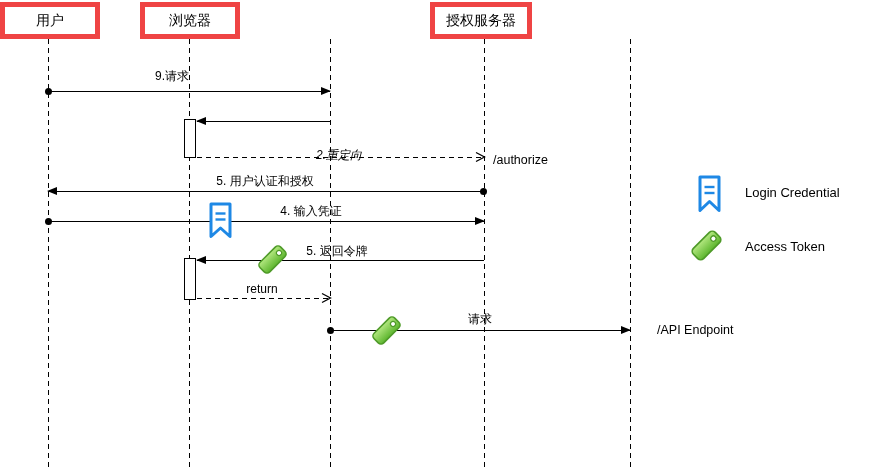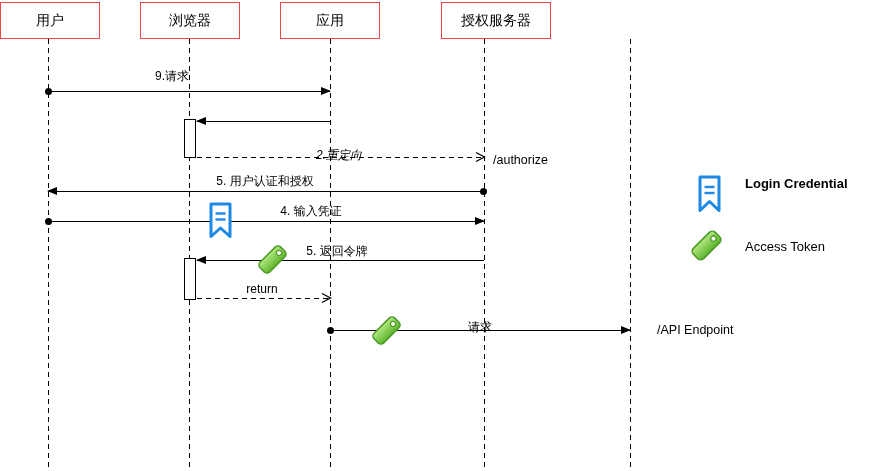--- a/index.html
+++ b/index.html
@@ -2,21 +2,21 @@
 <html><head>
 <meta charset="utf-8">
 <style>
   html,body{margin:0;padding:0;background:#fff;}
   .canvas{
     position:relative;width:873px;height:471px;background:#ffffff;overflow:hidden;
     font-family:"Liberation Sans","DejaVu Sans",sans-serif;color:#000;
   }
   .actor{
     position:absolute;top:2px;height:37px;box-sizing:border-box;
-    background:#fff;border:1px solid #ef4444;
+    background:#fff;border:5px solid #ef4444;
     display:flex;align-items:center;justify-content:center;
     font-size:14px;white-space:nowrap;z-index:3;font-family:Liberation Mono, monospace;
   }
   .lifeline{
     position:absolute;top:39px;bottom:0;width:1px;
     background:repeating-linear-gradient(180deg,#000 0 5px,transparent 5px 9px);
     z-index:0;
   }
   .activation{
     position:absolute;width:12px;box-sizing:border-box;
@@ -45,24 +45,21 @@
 <body>
 
 <div class="canvas">
 
   <div class="actor" style="left:0px;width:100px;">
       <span>用户</span>
     </div>
   <div class="actor" style="left:140px;width:100px;align-items:center;">
       <span>浏览器</span>
     </div>
-  <div class="actor" style="left:280px;width:100px;">
-      <span>应用</span>
-    </div>
-  <div class="actor" style="left:441px;width:110px;">
+  <div class="actor" style="left:430px;width:102px;">
       <span>授权服务器</span>
     </div>
 
   <div class="lifeline" style="left:48px;"></div>
   <div class="lifeline" style="left:189px;"></div>
   <div class="lifeline" style="left:330px;"></div>
   <div class="lifeline" style="left:484px;"></div>
   <div class="lifeline" style="left:630px;"></div>
 
   <div class="activation" style="left:184px;top:119px;height:39px;"></div>
@@ -115,21 +112,21 @@
         <polyline points="2,1.5 10.5,6 2,10.5" fill="none" stroke="#000" stroke-width="1.3"></polyline>
       </svg>
   </div>
   <span class="msg-label" style="left:262px;top:282px;">return</span>
 
   <div class="msg" style="left:330px;top:330px;width:300px;">
     <i class="line"></i>
     <i class="dot start"></i>
     <i class="head-solid right"></i>
   </div>
-  <span class="msg-label" style="left:480px;top:312px;margin-top:8px;">请求</span>
+  <span class="msg-label" style="left:480px;top:312px;">请求</span>
   <span class="endpoint-label" style="left:640px;top:323px;margin-left:17px;">/API Endpoint</span>
 
   <svg class="icon" style="left:208px;top:202px;" width="25" height="37" viewBox="0 0 25 37">
     <path d="M3 2 H22 V34.5 L12.5 26 L3 34.5 Z" fill="#ffffff" stroke="#1E88E5" stroke-width="3" stroke-linejoin="round"></path>
     <line x1="7.5" y1="11.5" x2="17.5" y2="11.5" stroke="#1E88E5" stroke-width="2.4"></line>
     <line x1="7.5" y1="17.5" x2="17.5" y2="17.5" stroke="#1E88E5" stroke-width="2.4"></line>
   </svg>
 
   <svg class="icon" style="left:255px;top:242px;" width="35" height="35" viewBox="0 0 36 36">
     <defs>
@@ -155,21 +152,21 @@
       <rect x="3" y="11" width="30" height="14" rx="4" fill="url(#tg2)" stroke="#4E9A28" stroke-width="1.6"></rect>
       <circle cx="27.5" cy="18" r="2.6" fill="#ffffff" stroke="#4E9A28" stroke-width="1.2"></circle>
     </g>
   </svg>
 
   <svg class="icon" style="left:697px;top:175px;" width="25" height="38" viewBox="0 0 25 38">
     <path d="M3 2 H22 V35.5 L12.5 26.5 L3 35.5 Z" fill="#ffffff" stroke="#1E88E5" stroke-width="3" stroke-linejoin="round"></path>
     <line x1="7.5" y1="12" x2="17.5" y2="12" stroke="#1E88E5" stroke-width="2.4"></line>
     <line x1="7.5" y1="18" x2="17.5" y2="18" stroke="#1E88E5" stroke-width="2.4"></line>
   </svg>
-  <span class="legend-label" style="left:745px;top:176px;font-weight:bold;">Login Credential</span>
+  <span class="legend-label" style="left:745px;top:185px;">Login Credential</span>
 
   <svg class="icon" style="left:688px;top:227px;" width="37" height="37" viewBox="0 0 36 36">
     <defs>
         <linearGradient id="tg3" x1="0" y1="0" x2="0" y2="1">
           <stop offset="0" stop-color="#B4E881"></stop>
           <stop offset="1" stop-color="#5CB52D"></stop>
         </linearGradient>
       </defs>
     <g transform="rotate(-45 18 18)">
       <rect x="3" y="11" width="30" height="14" rx="4" fill="url(#tg3)" stroke="#4E9A28" stroke-width="1.6"></rect>

